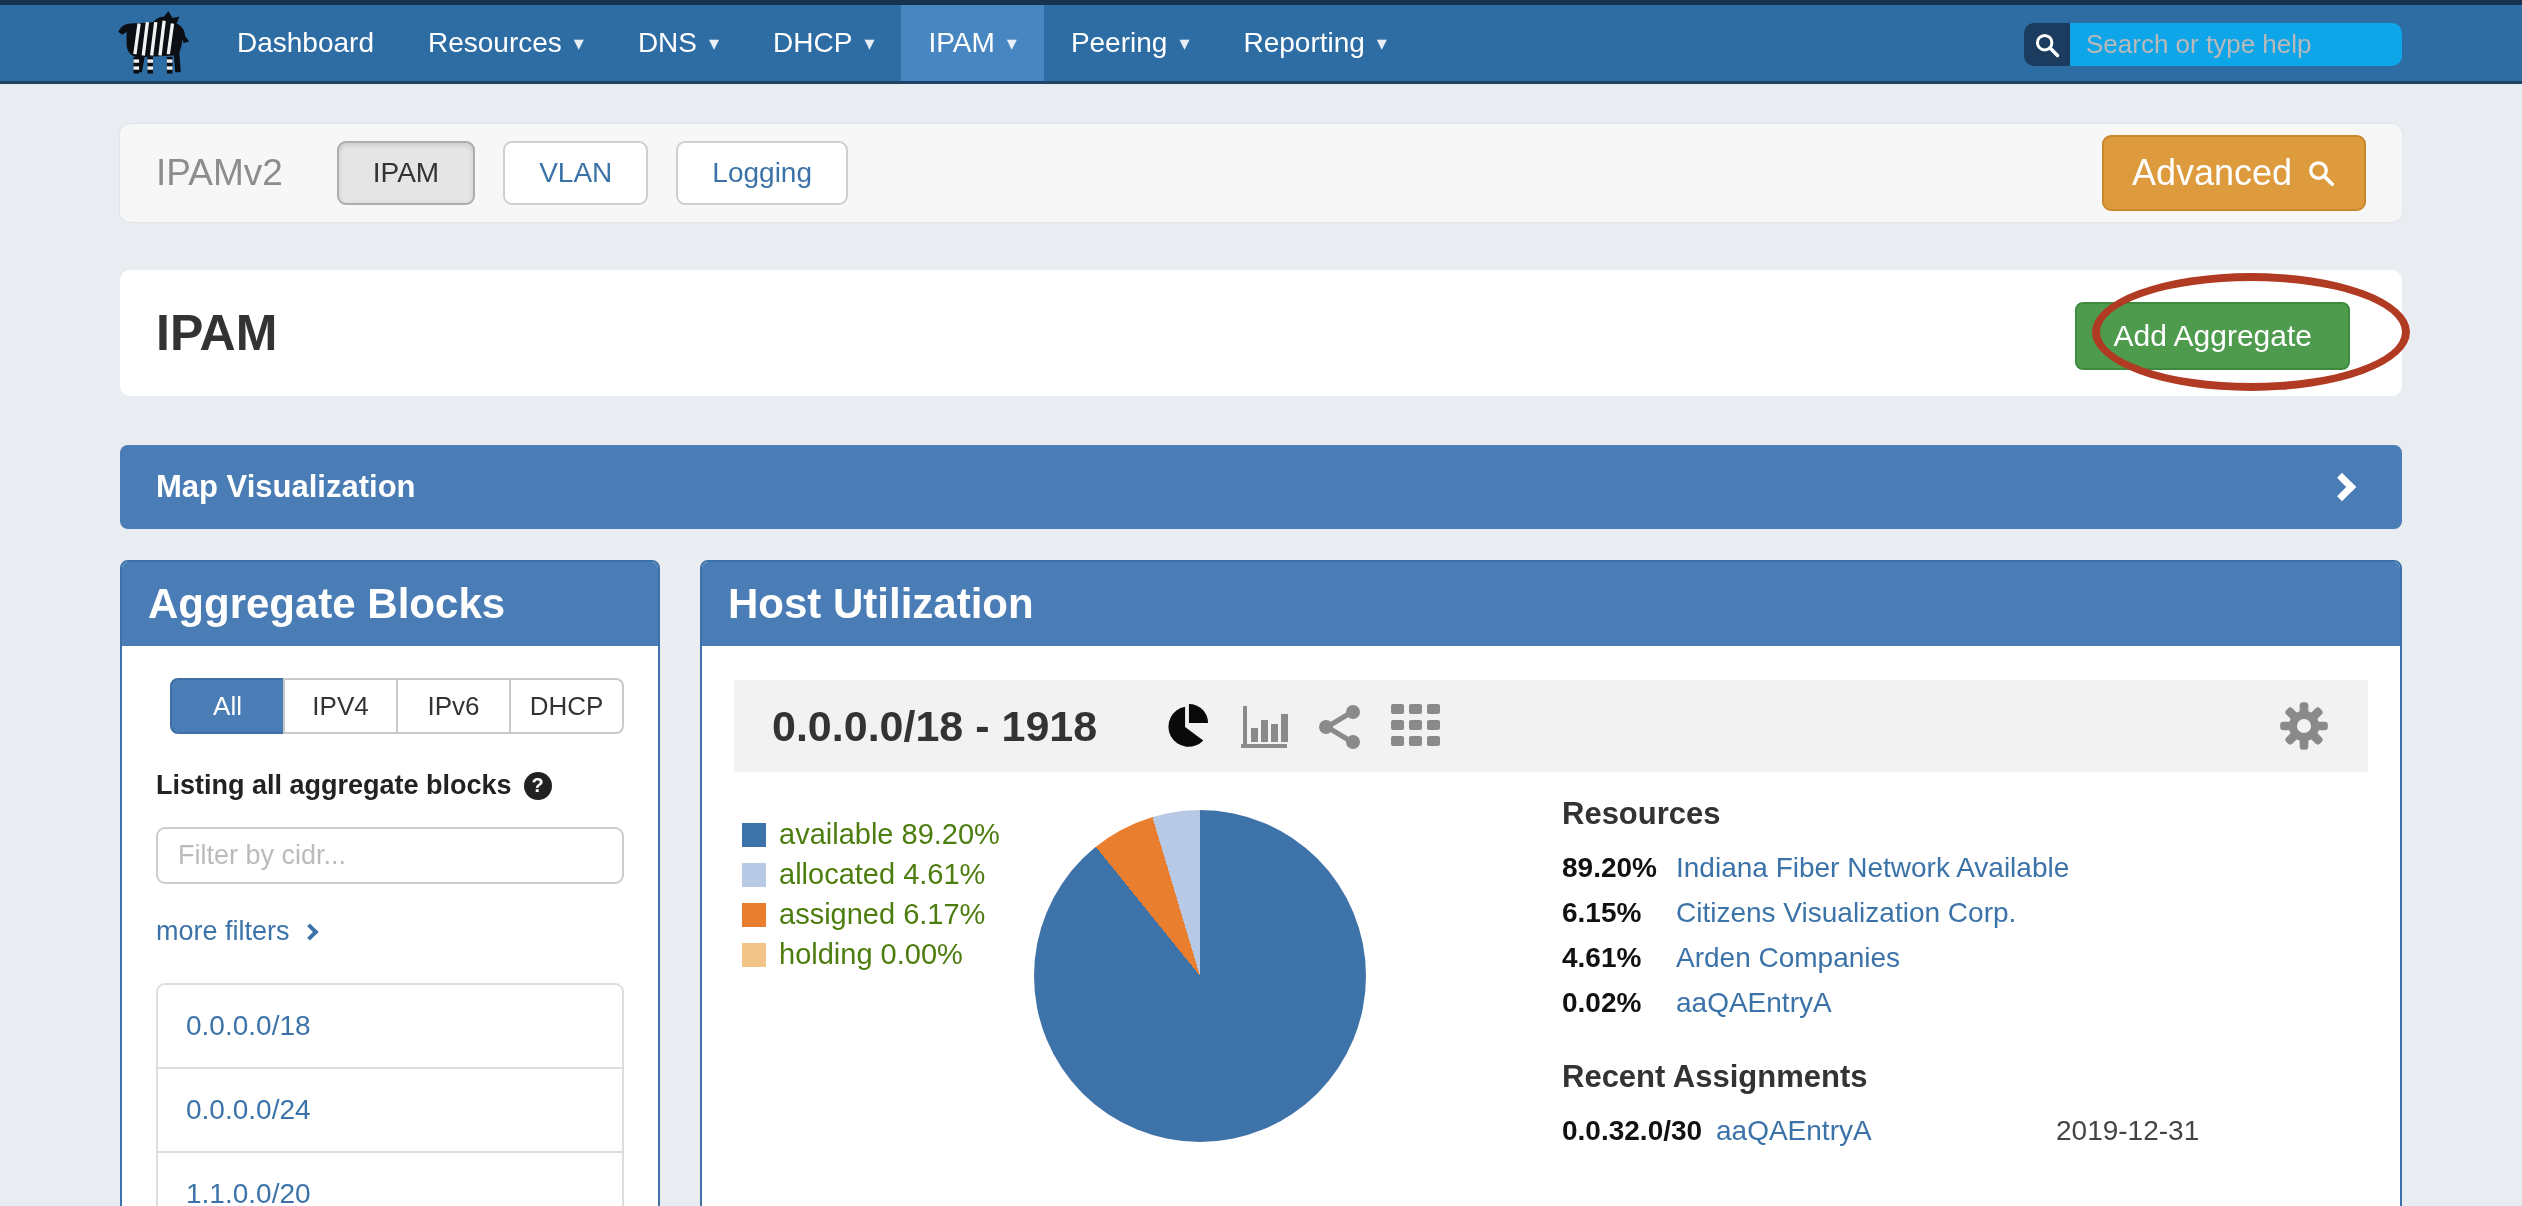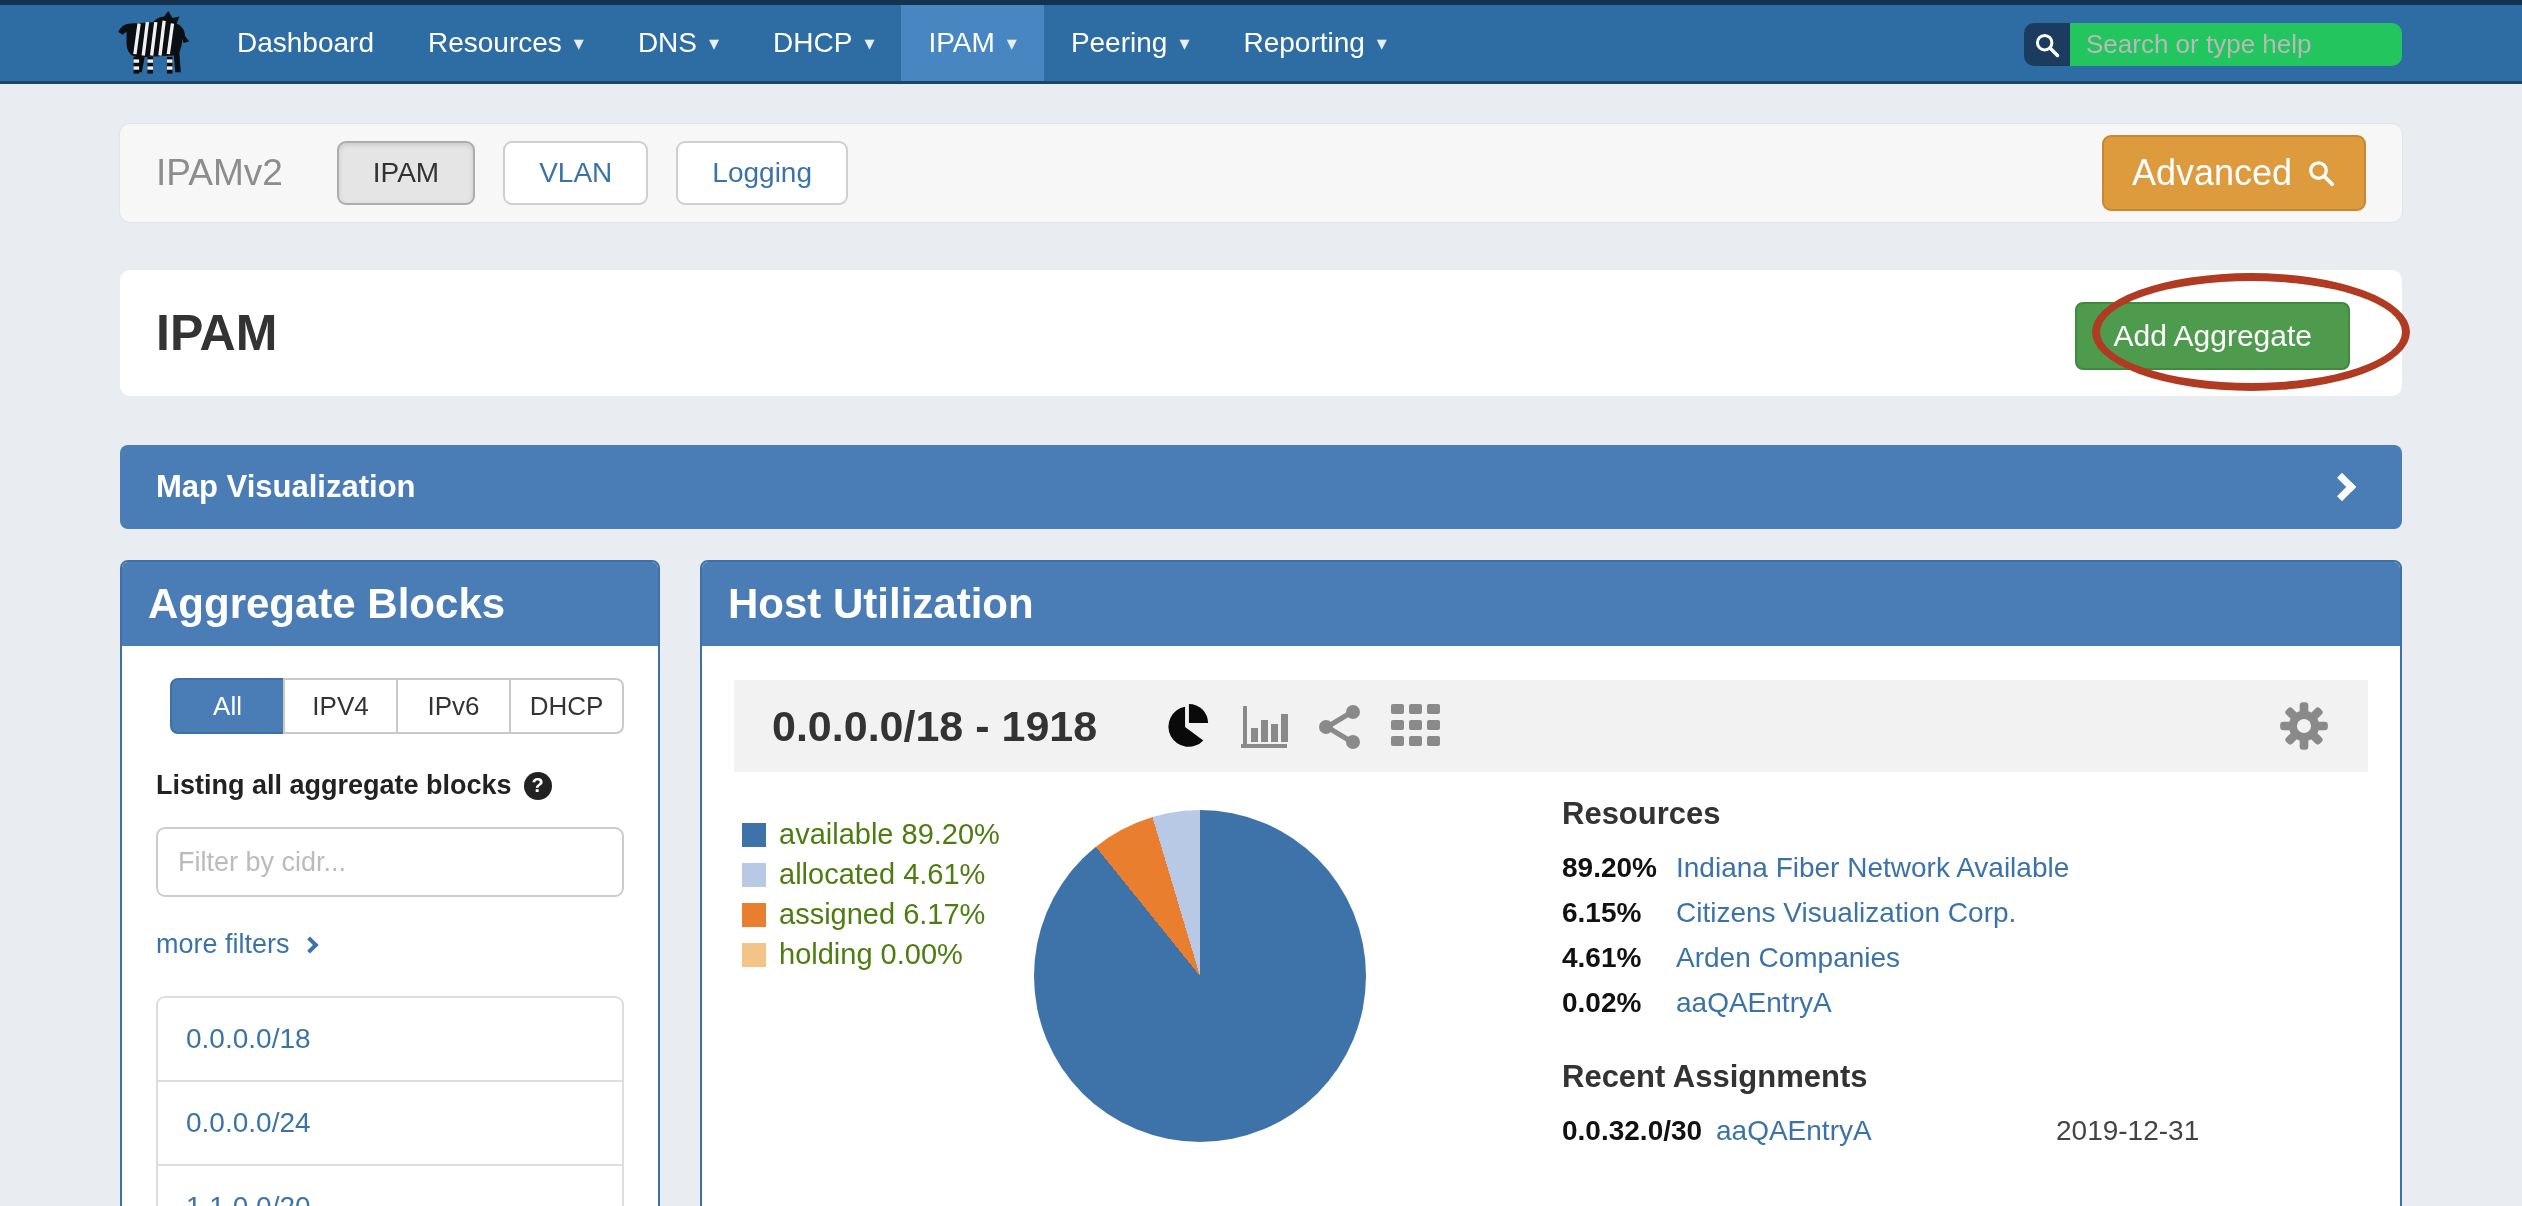--- a/index.html
+++ b/index.html
@@ -13,21 +13,21 @@
   .brand { width:210px; display:flex; align-items:center; justify-content:flex-end; padding-right:14px; }
   .brand svg { width:86px; height:64px; }
   .nav-items { display:flex; align-items:stretch; }
   .nav-item { display:flex; align-items:center; padding:0 27px; color:#fff;
               font-size:28px; text-decoration:none; cursor:pointer; }
   .nav-item.active { background:#4886c2; }
   .caret { margin-left:12px; font-size:20px; color:#e8eef5; }
   .search-group { position:absolute; right:120px; top:18px; height:43px; display:flex; }
   .search-btn { width:46px; background:#1b3c5e; border:none; border-radius:10px 0 0 10px;
                 display:flex; align-items:center; justify-content:center; cursor:pointer; }
-  .search-input { width:332px; border:none; background:#22c55e; border-radius:0 10px 10px 0;
+  .search-input { width:332px; border:none; background:#0ea5e9; border-radius:0 10px 10px 0;
                   font-size:26px; padding:0 16px; color:#444; outline:none;
                   font-family:"Liberation Sans", sans-serif; }
   .search-input::placeholder { color:#b9b9b9; }
 
   .wrap { margin:0 120px; }
 
   
   .toolbar-card { margin-top:40px; height:98px; background:#f7f7f8; border-radius:10px;
                   display:flex; align-items:center; padding:0 36px;
                   box-shadow:0 0 0 1px rgba(0,0,0,0.03); }
@@ -73,21 +73,21 @@
   .tab-btn { flex:1; height:56px; font-size:26px; background:#fff; border:2px solid #c9c9c9;
              color:#333; margin-left:-2px; cursor:pointer; font-family:"Liberation Sans", sans-serif; }
   .tab-btn:first-child { margin-left:0; border-radius:8px 0 0 8px; }
   .tab-btn:last-child { border-radius:0 8px 8px 0; }
   .tab-btn.active { background:#4a7cb5; color:#fff; border-color:#3f6fa5;margin-left:14px; }
   .listing-label { margin-top:36px; font-size:27px; font-weight:bold; color:#222;
                    display:flex; align-items:center; gap:12px; }
   .qicon { width:28px; height:28px; border-radius:50%; background:#222; color:#fff;
            font-size:20px; font-weight:bold; display:inline-flex; align-items:center;
            justify-content:center; }
-  .filter-input { margin-top:26px; width:100%; height:70px; border:2px solid #ccc;
+  .filter-input { margin-top:26px; width:100%; height:57px; border:2px solid #ccc;
                   border-radius:9px; font-size:27px; padding:0 20px; color:#ef4444; outline:none;
                   font-family:"Liberation Sans", sans-serif; }
   .filter-input::placeholder { color:#bbb; }
   .more-filters { margin-top:32px; font-size:27px; color:#3b73a9; display:flex;
                   align-items:center; gap:14px; cursor:pointer; width:fit-content; }
   .chev-sm { width:12px; height:12px; border-top:4px solid #3b73a9; border-right:4px solid #3b73a9;
              transform:rotate(45deg); }
   .list-group { margin-top:36px; border:2px solid #ddd; border-radius:9px; overflow:hidden; }
   .list-item { padding:25px 28px; font-size:28px; color:#3b73a9; cursor:pointer; background:#fff; }
   .list-item + .list-item { border-top:2px solid #ddd; }

